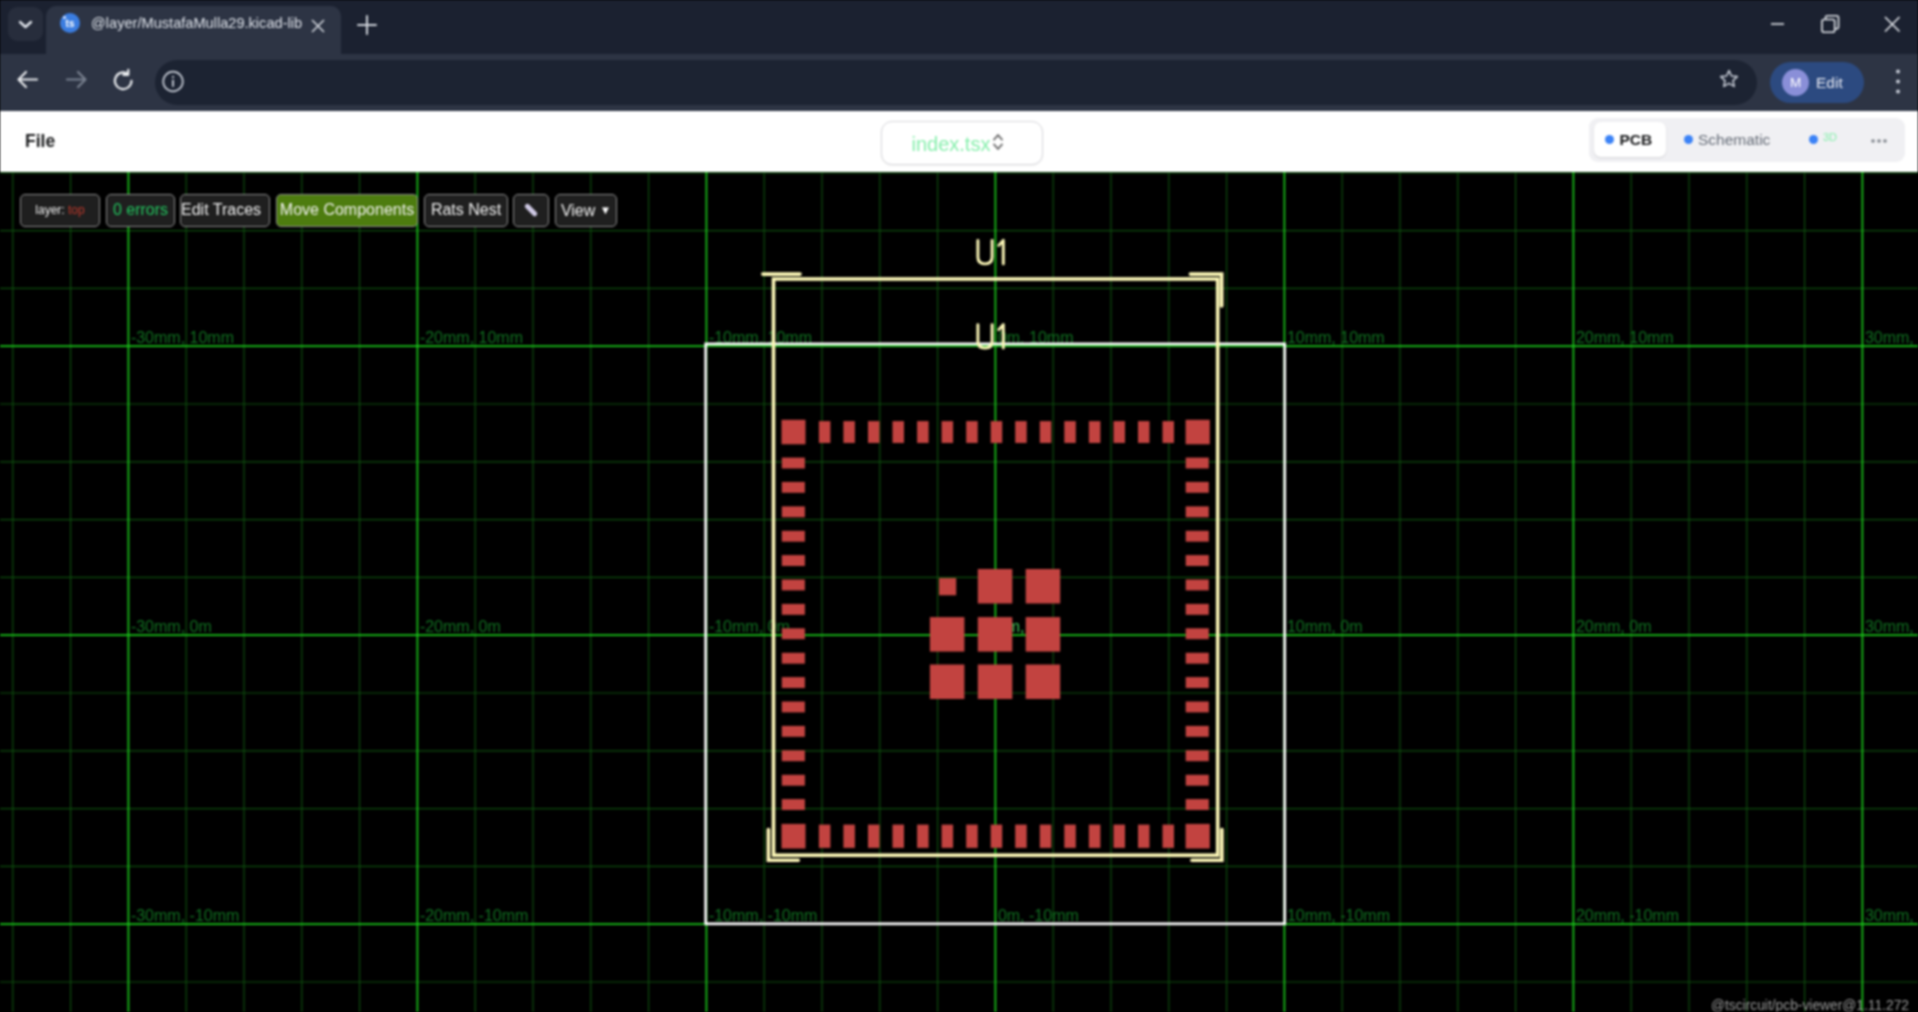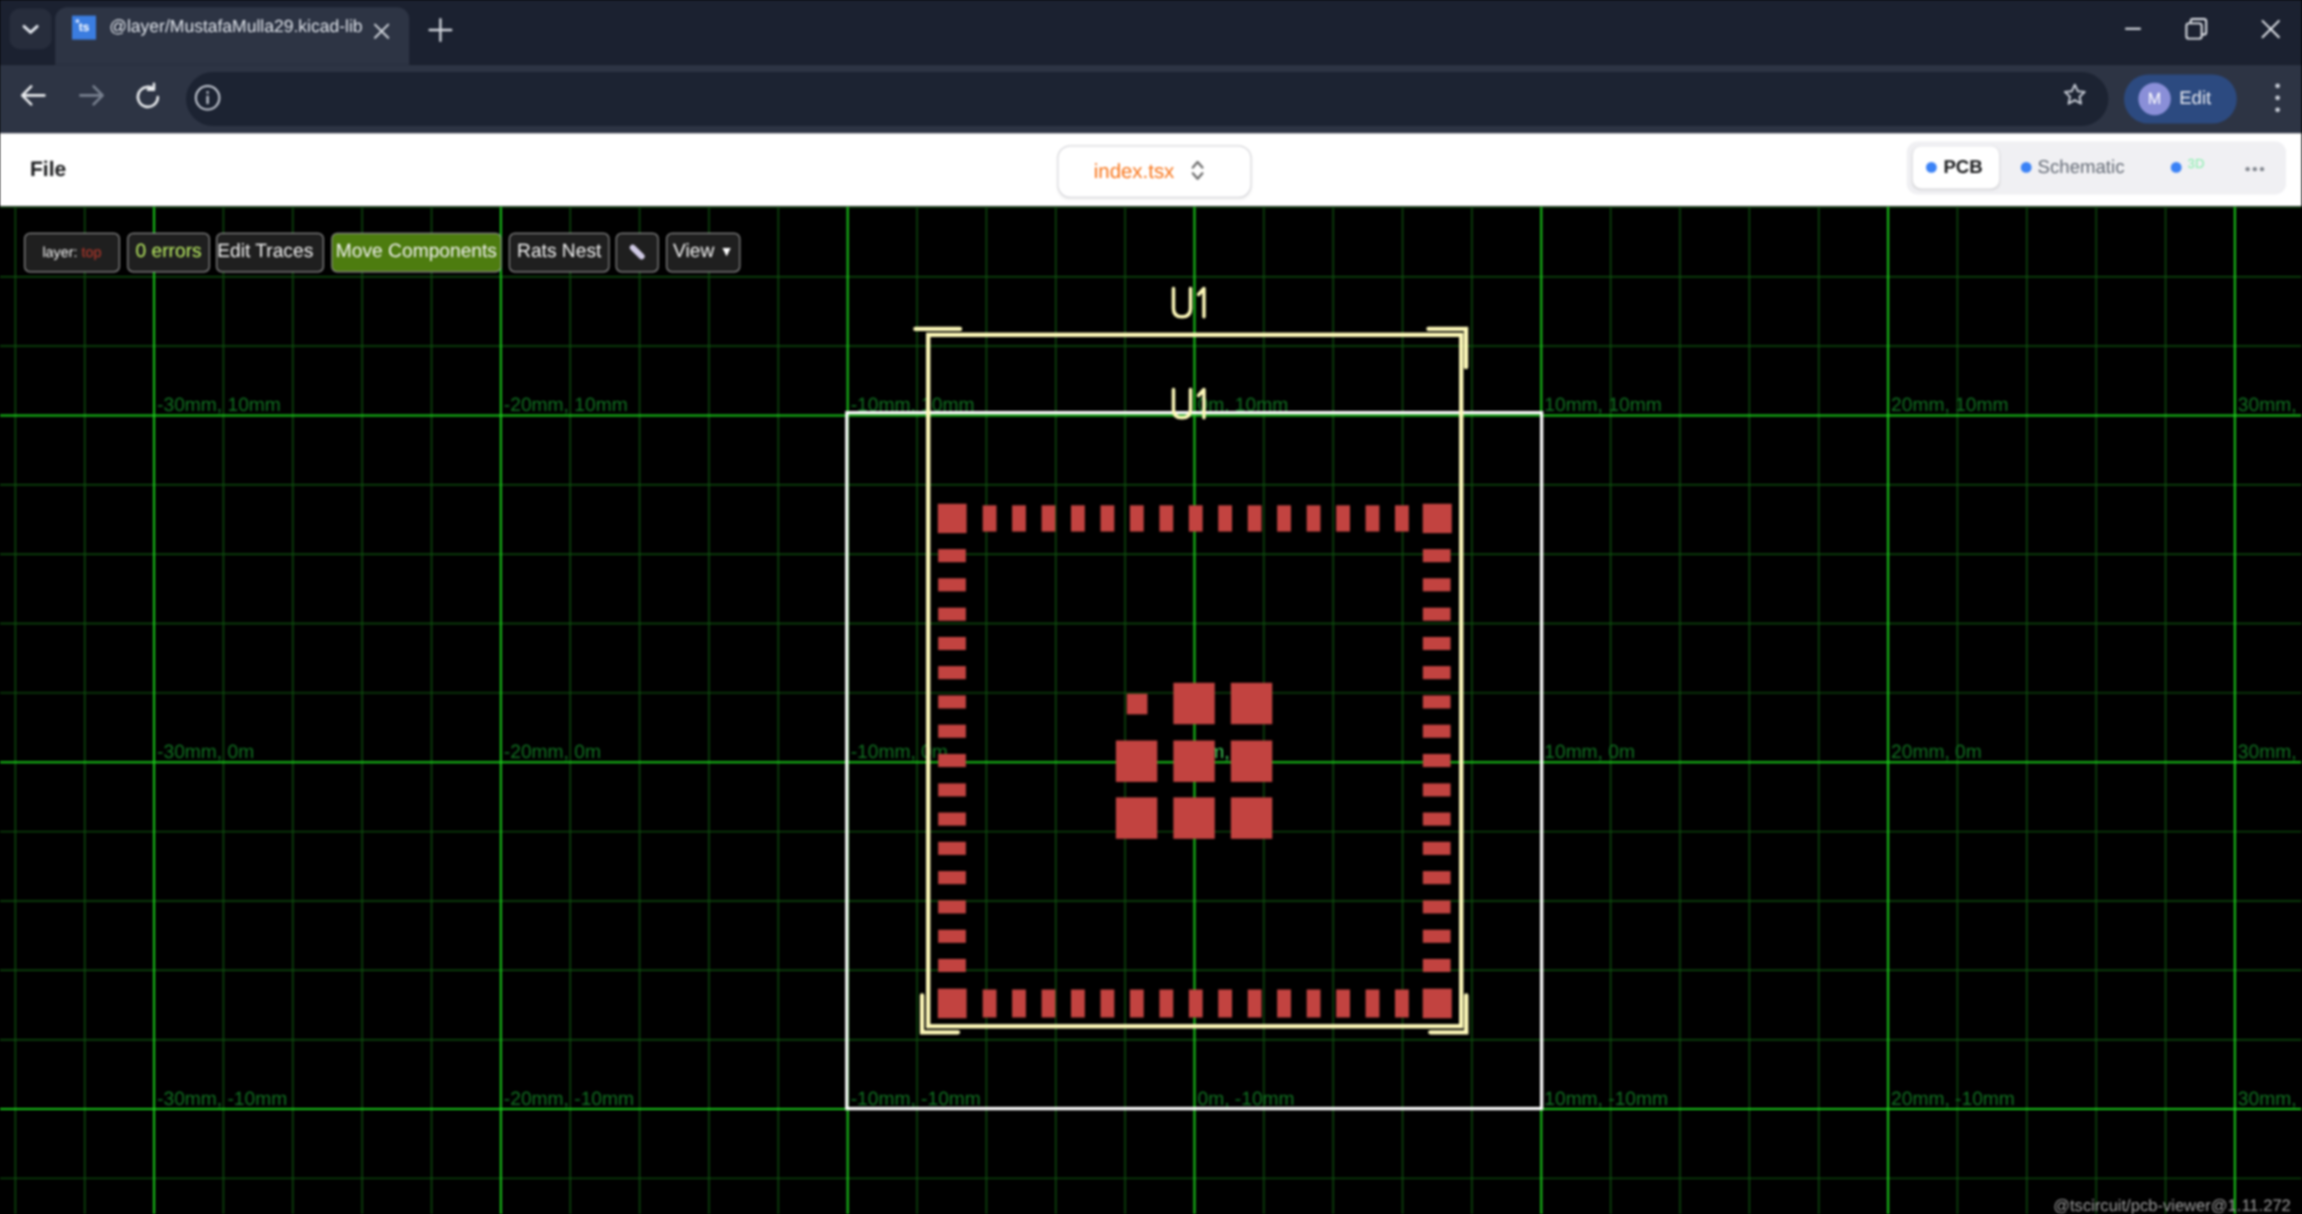--- a/index.html
+++ b/index.html
@@ -5,21 +5,21 @@
 </style></head>
 <body>
 <div style="position:absolute;left:0;top:0;width:1918px;height:1012px;filter:blur(0.9px)">
 <div style="position:absolute;left:0;top:0;width:1918px;height:54px;background:#1b2130"></div>
 <div style="position:absolute;left:0;top:54px;width:1918px;height:57px;background:#2d3444"></div>
 <div style="position:absolute;left:0;top:111px;width:1918px;height:61px;background:#ffffff"></div>
 <div style="position:absolute;left:8px;top:7px;width:35px;height:34px;border-radius:9px;background:#272d3c"><svg width="35" height="34" viewBox="0 0 35 34">
         <path d="M12 15 l5.5 5 l5.5 -5" stroke="#dfe3ea" stroke-width="2.4" fill="none" stroke-linecap="round" stroke-linejoin="round"></path>
       </svg></div>
 <div style="position:absolute;left:46px;top:6px;width:295px;height:48px;background:#2d3444;border-radius:10px 10px 0 0"></div>
-<div style="position:absolute;left:60px;top:13px;width:20px;height:20px;border-radius:0;background:#3b7de0;color:#fff;font-size:10px;font-weight:bold;text-align:center;line-height:22px">ts<span style="position:absolute;left:3px;top:3px;width:2.5px;height:2.5px;border-radius:50%;background:#cfe0ff"></span></div>
+<div style="position:absolute;left:60px;top:13px;width:20px;height:20px;border-radius:10px;background:#3b7de0;color:#fff;font-size:10px;font-weight:bold;text-align:center;line-height:22px">ts<span style="position:absolute;left:3px;top:3px;width:2.5px;height:2.5px;border-radius:50%;background:#cfe0ff"></span></div>
 <div style="position:absolute;left:91px;top:14.5px;color:#dfe3ea;font-size:14.6px;white-space:nowrap">@layer/MustafaMulla29.kicad-lib</div>
 <svg style="position:absolute;left:310px;top:18px" width="16" height="16" viewBox="0 0 16 16">
       <path d="M2.5 2.5 L13.5 13.5 M13.5 2.5 L2.5 13.5" stroke="#ced2d9" stroke-width="1.7" stroke-linecap="round"></path>
     </svg>
 <svg style="position:absolute;left:352px;top:10px" width="30" height="30" viewBox="0 0 30 30">
       <path d="M15 6 V24 M6 15 H24" stroke="#cfd3da" stroke-width="2" stroke-linecap="round"></path>
     </svg>
 <svg style="position:absolute;left:1764px;top:0" width="154" height="48" viewBox="0 0 154 48">
 <path d="M7 24 H20" stroke="#e4e7ec" stroke-width="1.6"></path>
 <g stroke="#e4e7ec" stroke-width="1.6" fill="none">
@@ -48,21 +48,21 @@
 <div style="position:absolute;left:1816px;top:74px;color:#e8eaf2;font-size:15.5px">Edit</div>
 <svg style="position:absolute;left:1890px;top:67px" width="16" height="32" viewBox="0 0 16 32">
       <g fill="#c7ccd6">
         <circle cx="8" cy="4.5" r="2"></circle>
         <circle cx="8" cy="14.5" r="2"></circle>
         <circle cx="8" cy="24.5" r="2"></circle>
       </g>
     </svg>
 <div style="position:absolute;left:25px;top:131px;font-size:17.5px;font-weight:600;color:#17181a">File</div>
 <div style="position:absolute;left:880.5px;top:120.5px;width:162px;height:44px;background:#fff;border:1.5px solid #d8d8dc;border-radius:11px;box-shadow:0 1px 2px rgba(0,0,0,.06)"></div>
-<div style="position:absolute;left:911.5px;top:133px;font-size:17px;color:#f97316">index.tsx</div>
+<div style="position:absolute;left:911.5px;top:133px;font-size:20px;color:#86efac">index.tsx</div>
 <svg style="position:absolute;left:987px;top:131px" width="22" height="22" viewBox="0 0 22 22">
       <path d="M7 8.6 l4-4.6 4 4.6 M7 13.4 l4 4.6 4-4.6" fill="none" stroke="#6e6e6e" stroke-width="1.9" stroke-linejoin="round" stroke-linecap="round"></path>
     </svg>
 <div style="position:absolute;left:1589px;top:117.5px;width:316px;height:44px;background:#f0f0f3;border-radius:9px"></div>
 <div style="position:absolute;left:1594px;top:122px;width:72px;height:35px;background:#fff;border-radius:7px;box-shadow:0 1px 2px rgba(0,0,0,.12)"></div>
 <div style="position:absolute;left:1604.5px;top:135px;width:9px;height:9px;border-radius:50%;background:#3b82f6"></div>
 <div style="position:absolute;left:1619.5px;top:131px;font-size:15.5px;font-weight:600;color:#17181a">PCB</div>
 <div style="position:absolute;left:1684px;top:135px;width:9px;height:9px;border-radius:50%;background:#3b82f6"></div>
 <div style="position:absolute;left:1698px;top:131px;font-size:15.5px;font-weight:500;color:#646b76">Schematic</div>
 <div style="position:absolute;left:1809px;top:135px;width:9px;height:9px;border-radius:50%;background:#3b82f6"></div>
@@ -241,20 +241,20 @@
 <rect x="977.8" y="445.1" width="34.5" height="34.5"></rect>
 <rect x="1025.7" y="445.1" width="34.5" height="34.5"></rect>
 <rect x="929.9" y="492.5" width="34.5" height="34.5"></rect>
 <rect x="977.8" y="492.5" width="34.5" height="34.5"></rect>
 <rect x="1025.7" y="492.5" width="34.5" height="34.5"></rect>
 </g>
 <text x="1909" y="837.5" text-anchor="end" font-family="Liberation Sans, sans-serif" font-size="13.8px" fill="#9b9b9b">@tscircuit/pcb-viewer@1.11.272</text>
 </svg>
     </div>
 <div style="position:absolute;top:194px;height:33px;background:#1f1f1f;border:1.5px solid #8f8f8f;border-radius:5px;color:#f2f2f2;font-size:12px;line-height:30px;text-align:center;white-space:nowrap;left:20px;width:80px">layer: <span style="color:#c0392b">top</span></div>
-<div style="position:absolute;top:194px;height:33px;background:#1f1f1f;border:1.5px solid #8f8f8f;border-radius:5px;color:#bef264;font-size:16px;line-height:30px;text-align:center;white-space:nowrap;left:106px;width:69px">0 errors</div>
+<div style="position:absolute;top:194px;height:33px;background:#1f1f1f;border:1.5px solid #8f8f8f;border-radius:5px;color:#22c55e;font-size:16px;line-height:30px;text-align:center;white-space:nowrap;left:106px;width:69px">0 errors</div>
 <div style="position:absolute;top:194px;height:33px;background:#1f1f1f;border:1.5px solid #8f8f8f;border-radius:5px;color:#f2f2f2;font-size:16px;line-height:30px;text-align:left;white-space:nowrap;left:180px;width:90px">Edit Traces</div>
 <div style="position:absolute;top:194px;height:33px;background:#4d7c0f;border:1.5px solid #8f8f8f;border-radius:5px;color:#f2f2f2;font-size:16px;line-height:30px;text-align:center;white-space:nowrap;left:276px;width:142px">Move Components</div>
 <div style="position:absolute;top:194px;height:33px;background:#1f1f1f;border:1.5px solid #8f8f8f;border-radius:5px;color:#f2f2f2;font-size:16px;line-height:30px;text-align:center;white-space:nowrap;left:424px;width:84px">Rats Nest</div>
 <div style="position:absolute;top:194px;height:33px;background:#1f1f1f;border:1.5px solid #8f8f8f;border-radius:5px;color:#f2f2f2;font-size:16px;line-height:30px;text-align:center;white-space:nowrap;left:513px;width:36px"><svg width="20" height="20" viewBox="0 0 20 20" style="margin-top:5px">
         <path d="M6.3 6.3 L13.7 13.7" stroke="#cfc9e4" stroke-width="5" stroke-linecap="round"></path>
       </svg></div>
 <div style="position:absolute;top:194px;height:33px;background:#1f1f1f;border:1.5px solid #8f8f8f;border-radius:5px;color:#f2f2f2;font-size:16px;line-height:30px;text-align:center;white-space:nowrap;left:555px;width:62px">View <span style="font-size:11.5px;vertical-align:1.5px;color:#ffffff">▼</span></div>
 </div>
 </body></html>

